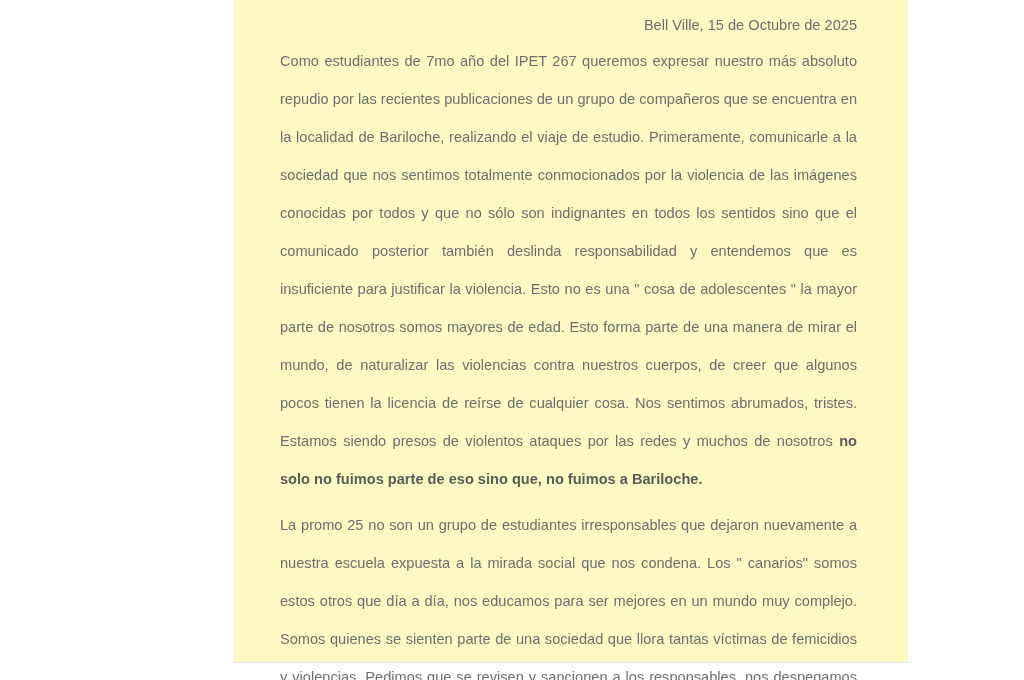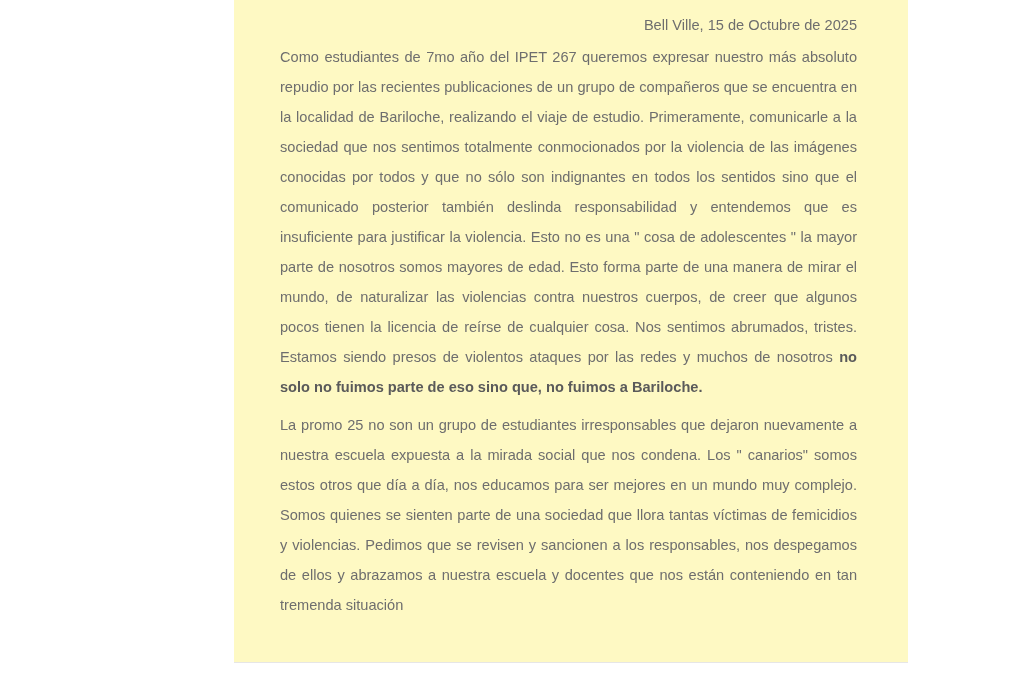--- a/index.html
+++ b/index.html
@@ -30,21 +30,21 @@
       color: #6e6e6e;
       filter: blur(0.45px);
     }
     .date {
       text-align: right;
       line-height: 26px;
       margin: 0 0 4px 0;
     }
     .para {
       text-align: justify;
-      line-height: 30px;
+      line-height: 38px;
       margin: 0 0 8px 0;
     }
     .para b {
       color: #5a5a5a;
       font-weight: bold;
     }
   </style>
 </head>
 <body>
 

